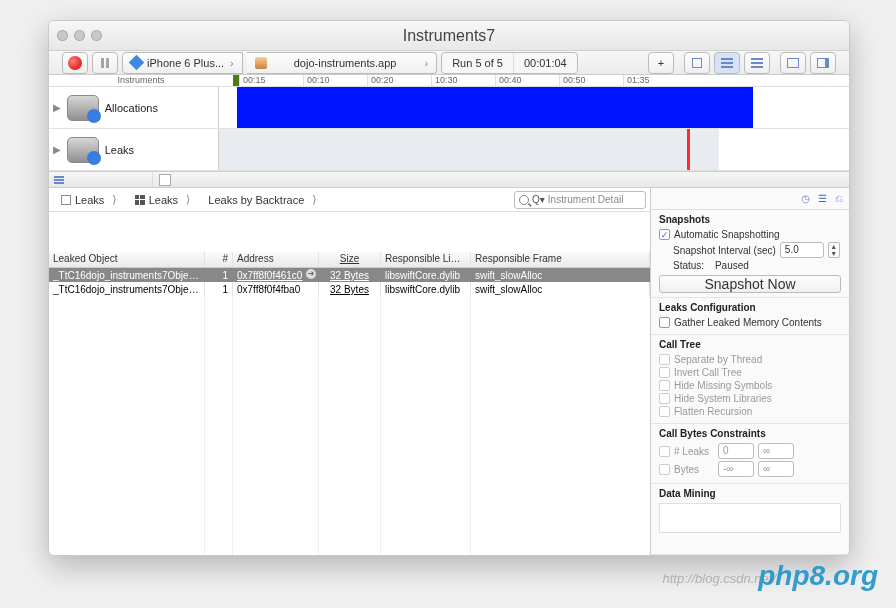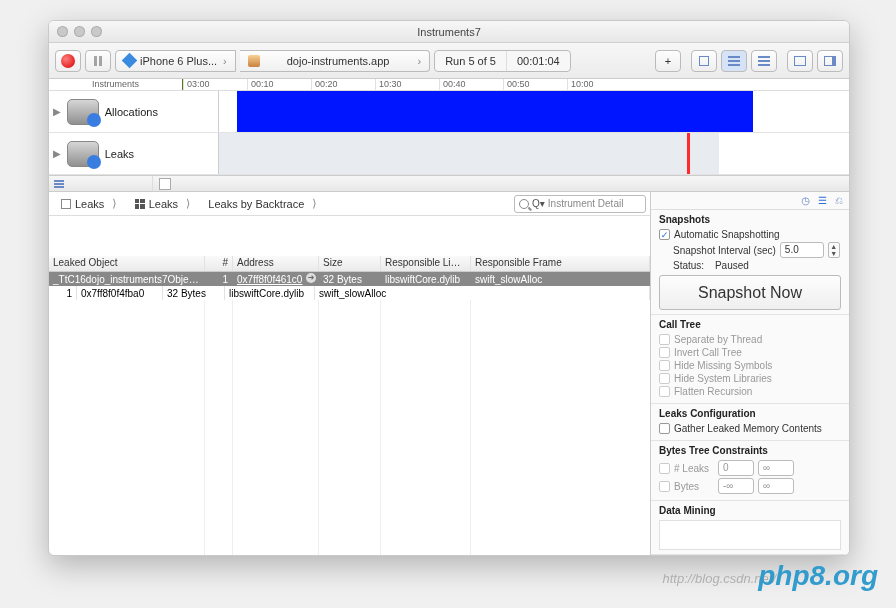--- a/index.html
+++ b/index.html
@@ -1,43 +1,43 @@
 <!DOCTYPE html>
 <html><head>
 <meta charset="utf-8">
 <style>
   * { box-sizing: border-box; margin: 0; padding: 0; font-family: -apple-system, "Helvetica Neue", Arial, sans-serif; }
   body { background: #f0f0f0; width: 896px; height: 608px; position: relative; }
   .window { position: absolute; left: 48px; top: 20px; width: 802px; height: 536px; background: #fff; border: 1px solid #c9c9c9; border-radius: 6px; box-shadow: 0 10px 30px rgba(0,0,0,.25); display: flex; flex-direction: column; overflow: hidden; }
-  .titlebar { height: 22px; background: linear-gradient(#f7f7f7,#e7e7e7); border-bottom: 1px solid #d0d0d0; display: flex; align-items: center; font-size: 11px; color: #444; position: relative; }
+  .titlebar { height: 30px; background: linear-gradient(#f7f7f7,#e7e7e7); border-bottom: 1px solid #d0d0d0; display: flex; align-items: center; font-size: 16px; color: #444; position: relative; }
   .traffic { display: flex; gap: 6px; margin-left: 8px; }
   .dot { width: 11px; height: 11px; border-radius: 50%; border: 1px solid rgba(0,0,0,.15);}
   .dot.dim { background: #c9c9c9; }
   .title { position: absolute; left: 0; right: 0; text-align: center; pointer-events: none; }
-  .toolbar { height: 36px; background: linear-gradient(#f6f6f6,#ececec); border-bottom: 1px solid #ccc; display: flex; align-items: center; padding: 0 6px; gap: 4px; font-size: 11px; color: #333; }
+  .toolbar { height: 24px; background: linear-gradient(#f6f6f6,#ececec); border-bottom: 1px solid #ccc; display: flex; align-items: center; padding: 0 13px; gap: 4px; font-size: 11px; color: #333; }
   .btn { height: 22px; border: 1px solid #bbb; border-radius: 4px; background: linear-gradient(#fdfdfd,#efefef); display: inline-flex; align-items: center; justify-content: center; padding: 0 6px; font-size: 11px; }
   .btn.small { width: 26px; padding: 0; }
   .rec-dot { width: 14px; height: 14px; border-radius: 50%; background: radial-gradient(circle at 35% 35%, #ff7b7b, #d60000); }
   .pause { display: flex; gap: 2px; opacity: .5; }
   .pause span { width: 3px; height: 10px; background: #555; }
   .pathseg { height: 22px; border: 1px solid #bbb; background: linear-gradient(#fdfdfd,#f0f0f0); display: flex; align-items: center; padding: 0 8px; position: relative; font-size: 11px; }
   .pathseg.first { border-radius: 4px 0 0 4px; }
   .pathseg::after { content: "›"; margin-left: 6px; color: #888; }
   .cube { width: 11px; height: 11px; background: #3a8be0; transform: rotate(45deg); margin-right: 5px; }
   .xcode-ico { width: 12px; height: 12px; border-radius: 2px; background: linear-gradient(#f8d090,#c88040); margin-right: 5px; }
   .runbar { display: flex; height: 22px; border: 1px solid #bbb; border-radius: 4px; background: #f7f7f7; font-size: 11px; }
   .runbar div { padding: 0 10px; line-height: 20px; }
   .runbar .runinfo { border-right: 1px solid #ddd; }
   .spacer { flex: 1; }
   .icon-group { display: flex; gap: 4px; margin-left: 6px; }
   .line-ico { width: 12px; height: 10px; display: flex; flex-direction: column; justify-content: space-between; }
   .line-ico i { height: 2px; background: #6a89c7; display: block; }
 
   .timeline { height: 12px; display: flex; border-bottom: 1px solid #ddd; font-size: 9px; color: #666; }
-  .timeline .left { width: 134px; text-align: center; border-right: 1px solid #4d7c0f; }
+  .timeline .left { width: 190px; text-align: center; border-right: 6px solid #4d7c0f; }
   .timeline .ruler { flex: 1; display: flex; }
   .timeline .tick { width: 64px; border-left: 1px solid #e0e0e0; padding-left: 3px; white-space: nowrap; overflow: hidden; }
 
   .tracks { border-bottom: 1px solid #ccc; }
   .track { display: flex; height: 42px; border-bottom: 1px solid #e3e3e3; }
   .track .label { width: 170px; display: flex; align-items: center; gap: 6px; padding-left: 4px; font-size: 11px; color: #222; border-right: 1px solid #ccc; }
   .disclosure { color: #888; font-size: 10px; }
   .instr-ico { width: 32px; height: 26px; border-radius: 5px; background: linear-gradient(#d6d6d6,#909090); border: 1px solid #888; position: relative; }
   .instr-ico:after { content: ""; position: absolute; right: -3px; bottom: -3px; width: 14px; height: 14px; border-radius: 50%; background: #3a7de0; }
   .track .lane { flex: 1; position: relative; background: #fff; }
@@ -58,34 +58,34 @@
   .grid-ico { width: 10px; height: 10px; display: grid; grid-template-columns: 1fr 1fr; gap: 1px;}
   .grid-ico i { background:#555; }
   .search { margin-left: auto; width: 132px; height: 18px; border: 1px solid #bbb; border-radius: 3px; display: flex; align-items: center; padding: 0 4px; font-size: 10px; color: #8a8a8a; background:#fff; gap:3px; }
   .mag { width: 10px; height: 10px; border: 1.5px solid #888; border-radius: 50%; position: relative; }
   .mag::after { content:""; position:absolute; width:4px; height:1.5px; background:#888; transform:rotate(45deg); left:8px; top:8px; }
 
   .table { flex: 1; display: flex; flex-direction: column; font-size: 10px; margin-top: 40px; }
   .thead, .trow { display: flex; }
   .thead { height: 16px; background: linear-gradient(#fafafa,#eaeaea); border-bottom: 1px solid #ccc; color: #333; }
   .th, .td { border-right: 1px solid #e2e2e2; padding: 1px 4px; overflow: hidden; white-space: nowrap; text-overflow: ellipsis; }
-  .c0{width:156px;} .c1{width:28px;text-align:right;} .c2{width:86px;} .c3{width:62px;text-align:left;} .c4{width:90px;} .c5{flex:1;}
+  .c0{width:156px;} .c1{width:28px;text-align:right;} .c2{width:86px;} .c3{width:62px;text-align:center;text-decoration:underline;} .c4{width:90px;} .c5{flex:1;}
   .trow { height: 14px; line-height: 14px; }
   .trow.sel { background:#888; color:#fff; }
   .trow.sel .td{ border-right-color: #888; }
   .tbody { flex:1; display:flex; }
   .tbody .rows { width: 100%; }
 
   .inspector { width: 198px; background:#fafafa; font-size: 10px; color:#333; display:flex; flex-direction:column; }
   .insp-strip { height: 22px; border-bottom:1px solid #ddd; display:flex; justify-content:flex-end; align-items:center; gap:8px; padding:0 6px; color:#6a89c7; }
   .sect { padding: 4px 8px; border-bottom: 1px solid #e3e3e3; }
   .sect-title { font-weight: 600; margin-bottom: 4px; color:#222; }
   .row { display:flex; align-items:center; gap:4px; margin:2px 0; }
   .cbx { width:11px; height:11px; border:1px solid #999; border-radius:2px; background:#fff; display:inline-flex; align-items:center; justify-content:center; font-size:9px; color:#2a6fd6; }
-  .minibtn { height:35px; border:1px solid #bbb; border-radius:3px; background:linear-gradient(#fdfdfd,#efefef); font-size:16px; display:flex; align-items:center; justify-content:center; }
+  .minibtn { height:18px; border:1px solid #bbb; border-radius:3px; background:linear-gradient(#fdfdfd,#efefef); font-size:14px; display:flex; align-items:center; justify-content:center; }
   .numfield { width:44px; height:16px; border:1px solid #bbb; border-radius:3px; background:#fff; padding:0 4px; font-size:10px; line-height:14px; }
   .stepper { width:12px; height:16px; display:flex; flex-direction:column; border:1px solid #bbb; border-radius:2px; }
   .stepper span { flex:1; font-size:7px; text-align:center; line-height:7px; color:#555; }
   .pair { display:flex; gap:4px; margin:2px 0; align-items:center; }
 
   .watermark { position:absolute; right:18px; bottom:16px; font-size:28px; font-weight:700; font-style:italic; color:#2898cc; opacity:.95; }
   .watermark2 { position:absolute; right:120px; bottom:22px; font-size:13px; color:#b0b0b0; font-style:italic; }
 </style>
 </head>
 <body>
@@ -156,27 +156,27 @@
           <span style="width:12px;height:10px;border:1.5px solid #6a89c7;position:relative;">
             <i style="position:absolute;right:0;top:0;bottom:0;width:3px;background:#6a89c7;"></i>
           </span>
         </div>
     </div>
   </div>
 
   <div class="timeline">
     <div class="left">Instruments</div>
     <div class="ruler">
-      <div class="tick">03:00</div>
+      <div class="tick">00:15</div>
       <div class="tick">00:10</div>
       <div class="tick">00:20</div>
       <div class="tick">10:30</div>
       <div class="tick">00:40</div>
       <div class="tick">00:50</div>
-      <div class="tick">10:00</div>
+      <div class="tick">01:35</div>
     </div>
   </div>
 
   <div class="tracks">
     <div class="track">
       <div class="label">
         <span class="disclosure">▶</span>
         <span class="instr-ico"></span>
         <span>Allocations</span>
       </div>
@@ -244,20 +244,21 @@
           <div class="rows" style="position:relative;">
             <div class="trow sel">
               <div class="td c0">_TtC16dojo_instruments7Object1</div>
               <div class="td c1">1</div>
               <div class="td c2" style="position:relative;text-decoration:underline;"><span>0x7ff8f0f461c0</span><span style="position:absolute;right:2px;top:1px;width:10px;height:10px;border-radius:50%;background:#ddd;color:#666;font-size:8px;text-align:center;line-height:10px;">➜</span></div>
               <div class="td c3">32 Bytes</div>
               <div class="td c4">libswiftCore.dylib</div>
               <div class="td c5">swift_slowAlloc</div>
             </div>
             <div class="trow">
+              <div class="td c0">_TtC16dojo_instruments7Object2</div>
               <div class="td c1">1</div>
               <div class="td c2">0x7ff8f0f4fba0</div>
               <div class="td c3">32 Bytes</div>
               <div class="td c4">libswiftCore.dylib</div>
               <div class="td c5">swift_slowAlloc</div>
             </div>
             <div style="position:absolute;left:0;right:0;top:28px;bottom:0;display:flex;">
               <div class="c0" style="border-right:1px solid #eee;"></div>
               <div class="c1" style="border-right:1px solid #eee;"></div>
               <div class="c2" style="border-right:1px solid #eee;"></div>
@@ -289,53 +290,53 @@
           <span class="stepper">
               <span>▲</span>
               <span>▼</span>
             </span>
         </div>
         <div class="row" style="padding-left:14px;"><span>Status:</span>&nbsp;<span>Paused</span></div>
         <div class="minibtn" style="margin-top:4px;">Snapshot Now</div>
       </div>
 
       <div class="sect">
-        <div class="sect-title">Call Tree</div>
-        <div class="row" style="color:#999;">
-            <span class="cbx" style="border-color:#ccc;"></span>
-            <span>Separate by Thread</span>
-          </div>
-        <div class="row" style="color:#999;">
-            <span class="cbx" style="border-color:#ccc;"></span>
-            <span>Invert Call Tree</span>
-          </div>
-        <div class="row" style="color:#999;">
-            <span class="cbx" style="border-color:#ccc;"></span>
-            <span>Hide Missing Symbols</span>
-          </div>
-        <div class="row" style="color:#999;">
-            <span class="cbx" style="border-color:#ccc;"></span>
-            <span>Hide System Libraries</span>
-          </div>
-        <div class="row" style="color:#999;">
-            <span class="cbx" style="border-color:#ccc;"></span>
-            <span>Flatten Recursion</span>
-          </div>
-      </div>
-
-      <div class="sect">
         <div class="sect-title">Leaks Configuration</div>
         <div class="row">
             <span class="cbx"></span>
             <span>Gather Leaked Memory Contents</span>
           </div>
       </div>
 
       <div class="sect">
-        <div class="sect-title">Bytes Tree Constraints</div>
+        <div class="sect-title">Call Tree</div>
+        <div class="row" style="color:#999;">
+            <span class="cbx" style="border-color:#ccc;"></span>
+            <span>Separate by Thread</span>
+          </div>
+        <div class="row" style="color:#999;">
+            <span class="cbx" style="border-color:#ccc;"></span>
+            <span>Invert Call Tree</span>
+          </div>
+        <div class="row" style="color:#999;">
+            <span class="cbx" style="border-color:#ccc;"></span>
+            <span>Hide Missing Symbols</span>
+          </div>
+        <div class="row" style="color:#999;">
+            <span class="cbx" style="border-color:#ccc;"></span>
+            <span>Hide System Libraries</span>
+          </div>
+        <div class="row" style="color:#999;">
+            <span class="cbx" style="border-color:#ccc;"></span>
+            <span>Flatten Recursion</span>
+          </div>
+      </div>
+
+      <div class="sect">
+        <div class="sect-title">Call Bytes Constraints</div>
         <div class="pair">
             <span class="cbx" style="border-color:#ccc;"></span>
             <span style="width:40px;color:#999;"># Leaks</span>
             <span class="numfield" style="width:36px;color:#999;">0</span>
             <span class="numfield" style="width:36px;color:#999;">∞</span>
           </div>
         <div class="pair">
             <span class="cbx" style="border-color:#ccc;"></span>
             <span style="width:40px;color:#999;">Bytes</span>
             <span class="numfield" style="width:36px;color:#999;">-∞</span>

